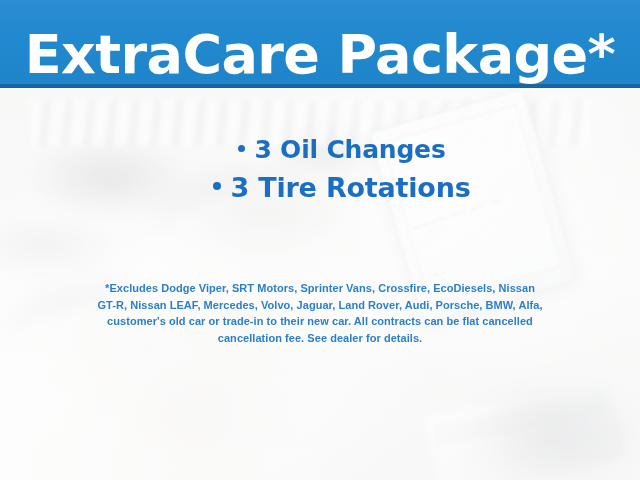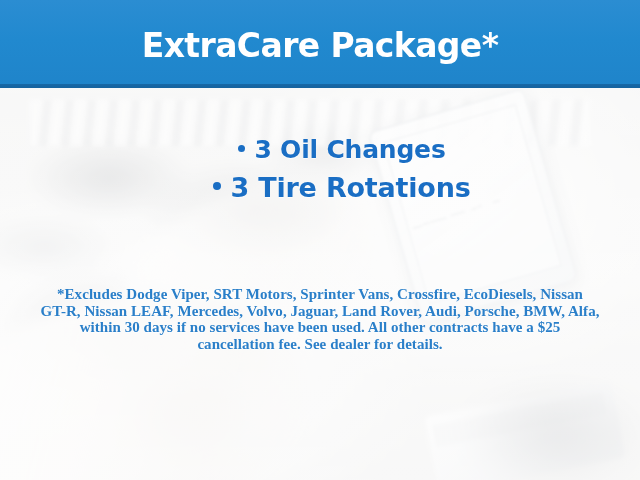--- a/index.html
+++ b/index.html
@@ -202,28 +202,28 @@
     position: absolute;
     left: 0;
     bottom: 0;
     width: 100%;
     height: 4px;
     background: linear-gradient(180deg, #1868a6 0%, #15639f 100%);
   }
   .header-title {
     position: absolute;
     left: 0;
-    top: 3px;
+    top: 13px;
     width: 100%;
     height: 84px;
     display: flex;
     align-items: center;
     justify-content: center;
     color: #ffffff;
-    font-size: 33px;
+    font-size: 54px;
     font-weight: 700;
     letter-spacing: -0.6px;
     line-height: 1;
     white-space: nowrap;
     font-family: "DejaVu Sans", sans-serif;
   }
 
   
   .bullets {
     position: absolute;
@@ -256,29 +256,29 @@
   .bullet-row.r2 { font-size: 27px; line-height: 37px; }
   .bullet-row.r2 .dot { width: 8px; height: 8px; }
   .bullet-row.r3 { font-size: 30px; line-height: 41px; }
   .bullet-row.r3 .dot { width: 9px; height: 9px; }
   .bullet-row .txt { vertical-align: middle; }
 
   
   .fine-print {
     position: absolute;
     left: 26px;
-    top: 286px;
+    top: 280px;
     width: 588px;
     text-align: center;
     color: #2a7fc9;
-    font-size: 15px;
+    font-size: 11px;
     font-weight: 700;
     line-height: 16.6px;
     letter-spacing: 0.05px;
-    font-family: Liberation Serif, serif;
+    font-family: Liberation Sans, sans-serif;
     text-shadow: 0 1px 1px rgba(255,255,255,0.85);
   }
   .fine-line { display: block; white-space: nowrap; }
 </style>
 </head>
 <body>
 
 <div id="poster">
 
   <div class="bg-photo">
@@ -311,17 +311,17 @@
       <span class="dot"></span><span class="txt">3 Oil Changes</span>
     </div>
     <div class="bullet-row r2">
       <span class="dot"></span><span class="txt">3 Tire Rotations</span>
     </div>
   </div>
 
   <div class="fine-print">
     <span class="fine-line">*Excludes Dodge Viper, SRT Motors, Sprinter Vans, Crossfire, EcoDiesels, Nissan</span>
     <span class="fine-line">GT-R, Nissan LEAF, Mercedes, Volvo, Jaguar, Land Rover, Audi, Porsche, BMW, Alfa,</span>
-    <span class="fine-line">within 30 days if no services have been used. All other contracts have a $25</span>
+    <span class="fine-line">customer's old car or trade-in to their new car. All contracts can be flat cancelled</span>
     <span class="fine-line">cancellation fee. See dealer for details.</span>
   </div>
 
 </div>
 
 </body></html>

